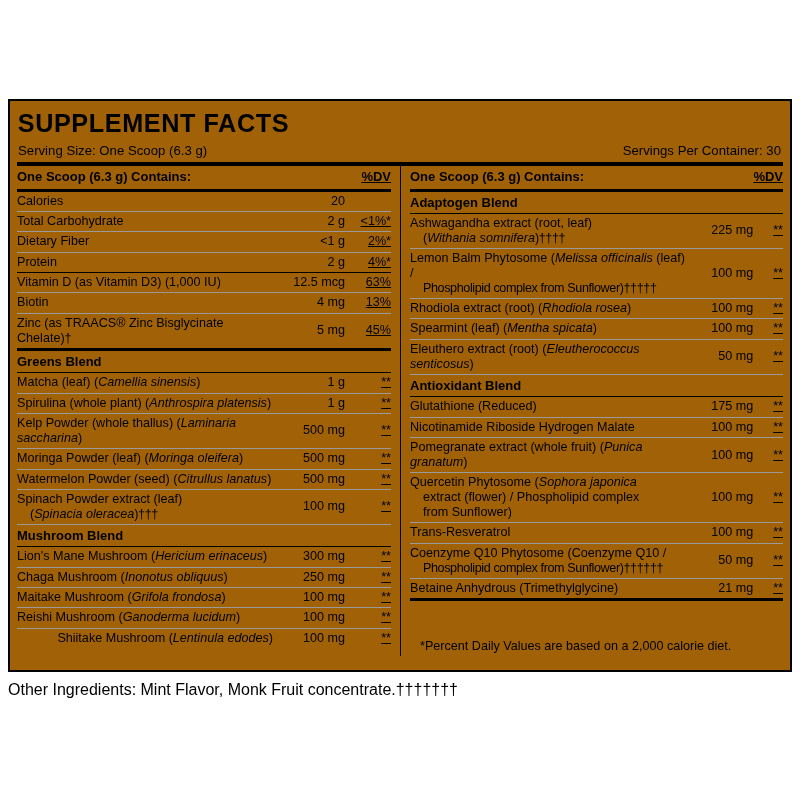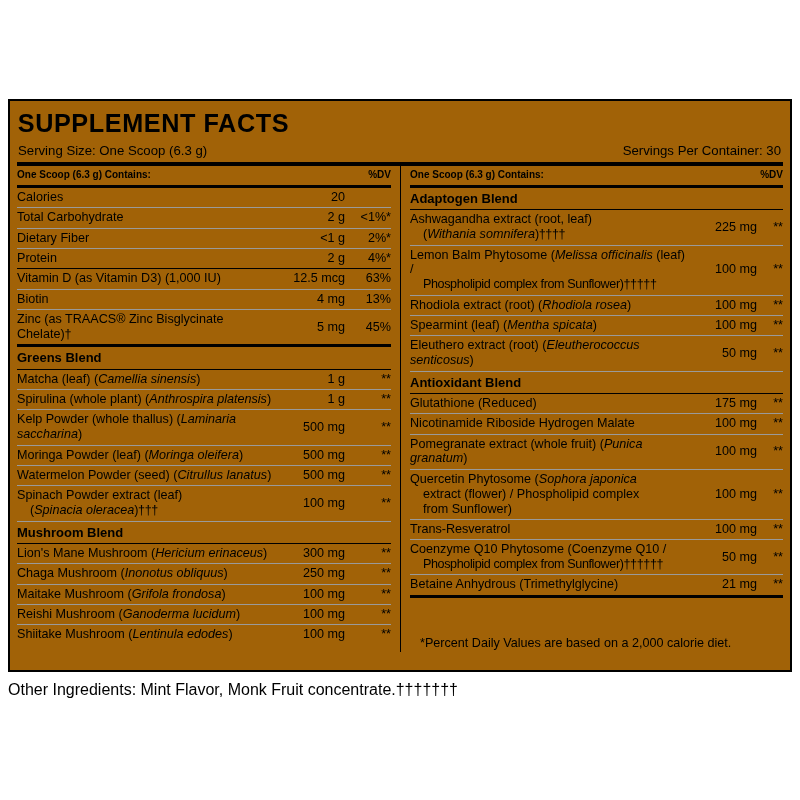--- a/index.html
+++ b/index.html
@@ -76,36 +76,36 @@
     width: 100%;
     border-collapse: collapse;
     font-size: 12.6px;
     line-height: 1.18;
   }
   table.sf td {
     padding: 2px 0 2.5px 0;
     vertical-align: middle;
   }
   td.amt  { text-align: right; white-space: nowrap; padding-left: 5px; }
-  td.dv   { text-align: right; white-space: nowrap; padding-left: 7px; }
+  td.dv   { text-align: right; white-space: nowrap; padding-left: 7px; text-decoration: underline; }
   .col.left  td.amt { width: 72px; }
   .col.left  td.dv  { width: 46px; }
   .col.right td.amt { width: 66px; }
   .col.right td.dv  { width: 26px; }
 
   
   tr.r-thin  > td { border-bottom: 1px solid #9a9a9a; }
   tr.r-mid   > td { border-bottom: 1.5px solid #000; }
   tr.r-thick > td { border-bottom: 3.5px solid #000; }
-  tr.r-none  > td { border-bottom: none; }
+  tr.r-none  > td { border-bottom: none; text-align: right; }
 
   
   tr.hdr > td {
     font-weight: 700;
-    font-size: 10px;
+    font-size: 13px;
     padding: 3px 0 4px 0;
     border-bottom: 3.5px solid #000;
   }
   
   tr.blend > td {
     font-weight: 700;
     font-size: 13px;
     padding: 3px 0 3px 0;
     border-bottom: 1.5px solid #000;
   }

